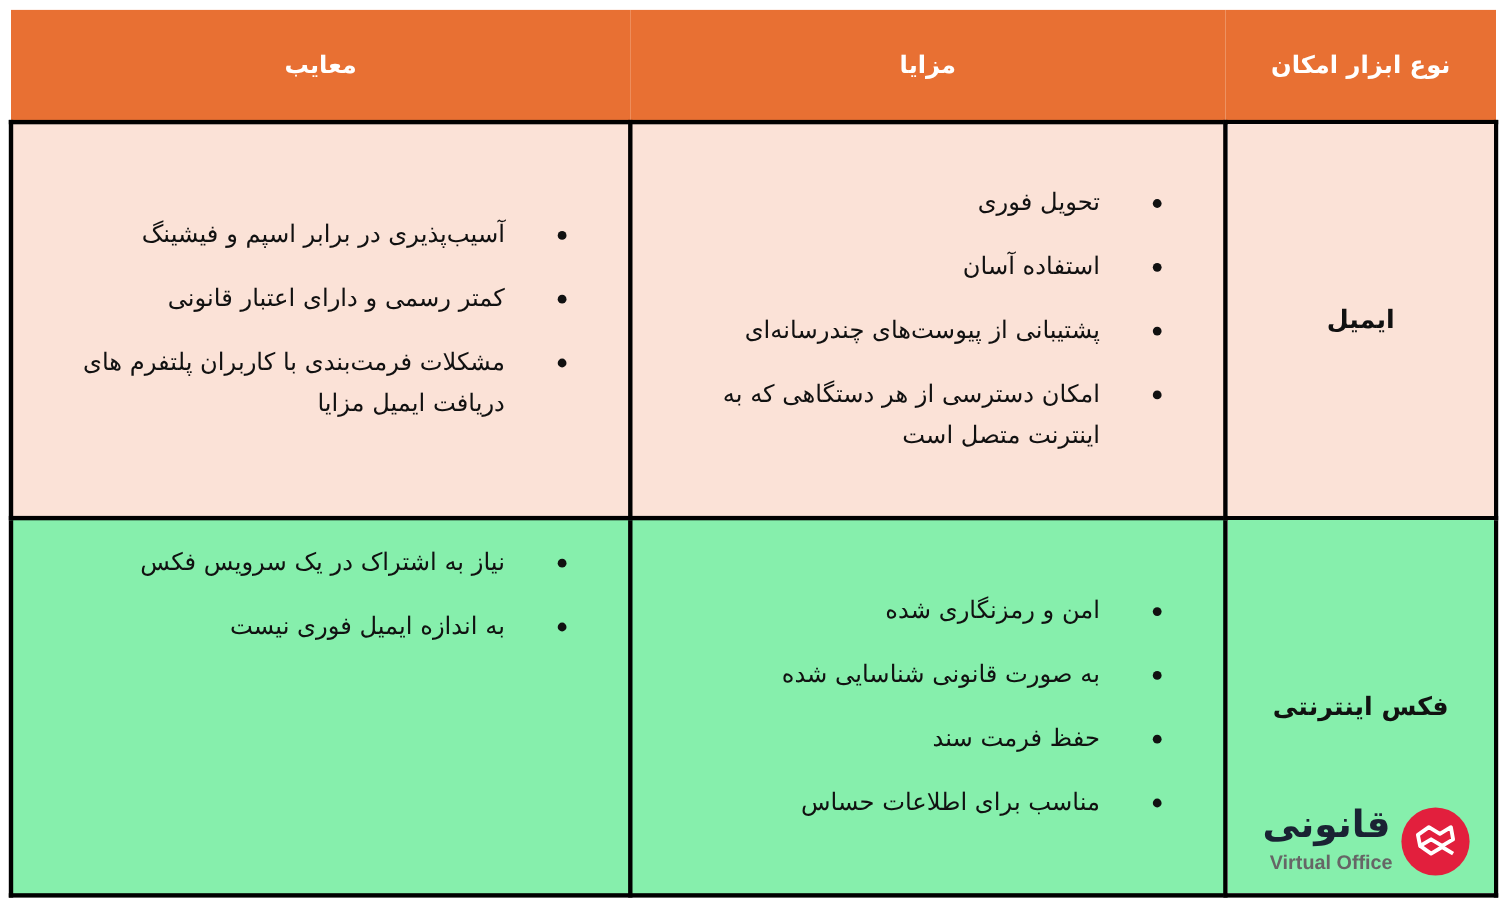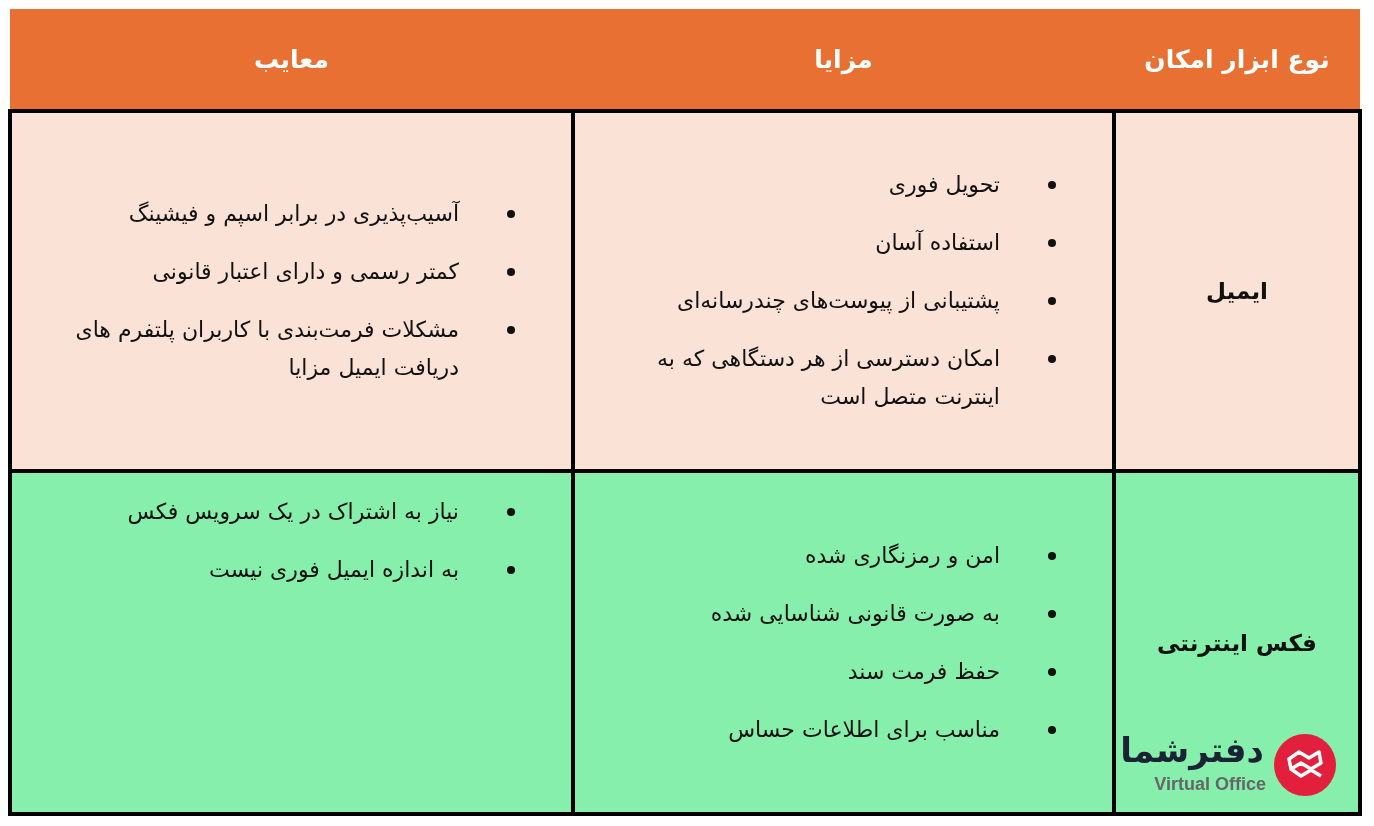--- a/index.html
+++ b/index.html
@@ -5,21 +5,21 @@
     * { box-sizing: border-box; margin: 0; padding: 0; }
     html, body { width: 1374px; height: 826px; background: #ffffff; overflow: hidden; }
     body { font-family: "DejaVu Sans", sans-serif; position: relative; }
     .table-wrap {
       position: absolute; left: 8px; top: 9px; width: 1350px; height: 805px;
     }
     table {
       width: 100%; height: 100%; border-collapse: collapse; direction: rtl; table-layout: fixed;
     }
     th {
-      background: #e87033; color: #ffffff; font-weight: bold; font-size: 25px;
+      background: #e87033; color: #ffffff; font-weight: bold; font-size: 22px;
       height: 102px; text-align: center; vertical-align: middle; border: none;
     }
     td {
       border: 4px solid #000000; vertical-align: middle; font-size: 22px; color: #111111;
     }
     tr.row-email td { background: #fbe2d7; height: 360px; }
     tr.row-fax td { background: #86efac; height: 343px; }
     col.c-type { width: 246px; }
     col.c-adv { width: 541px; }
     col.c-dis { width: 563px; }
@@ -78,21 +78,21 @@
       <tr class="row-fax">
         <td class="type-cell">
           <span>فکس اینترنتی</span>
           <div class="logo">
             <div class="logo-circle">
               <svg width="36" height="32" viewBox="0 0 36 32">
                 <path d="M2 10 L12 3 L22 9 L32 3 L34 14 L24 20 L14 14 L4 20 Z" fill="none" stroke="#fff" stroke-width="3.5" stroke-linejoin="round"></path>
                 <path d="M4 20 L14 27 L24 21 L34 27" fill="none" stroke="#fff" stroke-width="3.5" stroke-linejoin="round"></path>
               </svg>
             </div>
-            <div class="logo-fa">دفترشما</div>
+            <div class="logo-fa">قانونی</div>
             <div class="logo-en">Virtual Office</div>
           </div>
         </td>
         <td>
           <ul>
             <li><span class="bullet"></span><span>امن و رمزنگاری شده</span></li>
             <li><span class="bullet"></span><span>به صورت قانونی شناسایی شده</span></li>
             <li><span class="bullet"></span><span>حفظ فرمت سند</span></li>
             <li><span class="bullet"></span><span>مناسب برای اطلاعات حساس</span></li>
           </ul>

